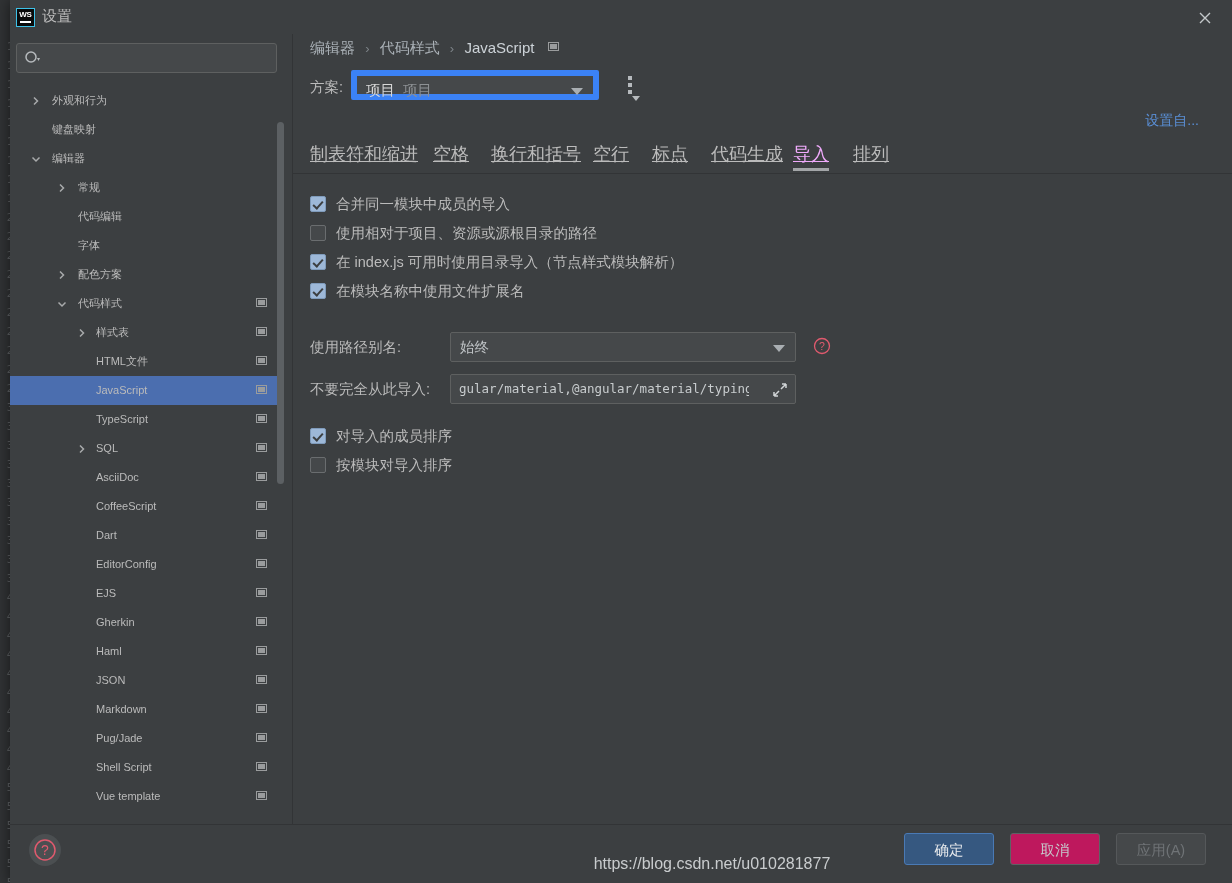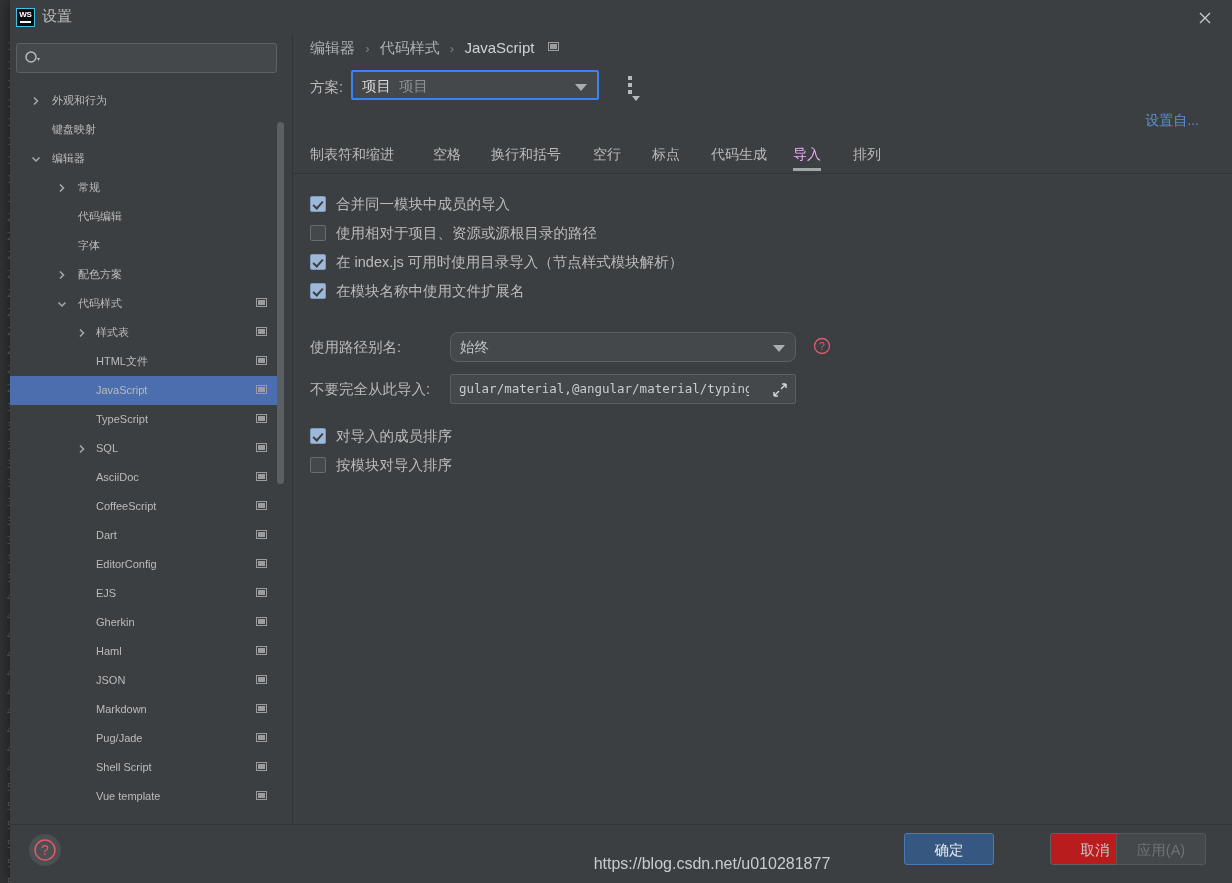--- a/index.html
+++ b/index.html
@@ -244,21 +244,21 @@
     position: absolute;
     left: 17px; top: 44px;
     font-size: 14.5px;
     color: #bbbbbb;
   }
   #scheme-select {
     position: absolute;
     left: 58px; top: 36px;
     width: 248px; height: 30px;
     background: #45484a;
-    border: 2px solid #3b82f6;
+    border: 6px solid #3b82f6;
     border-radius: 2px;
     box-sizing: border-box;
     cursor: pointer;
   }
   #scheme-select .val {
     position: absolute;
     left: 9px; top: 5px;
     font-size: 14.5px;
     color: #d7d7d7;
   }
@@ -312,24 +312,25 @@
   #tabbar {
     position: absolute;
     left: 0; top: 103px;
     width: 939px; height: 36px;
   }
   .tab {
     position: absolute;
     top: 0;
     height: 34px;
     line-height: 34px;
-    font-size: 14px;
+    font-size: 18px;
     color: #bbbbbb;
     cursor: pointer;
     white-space: nowrap;
+    text-decoration: underline;
   }
   .tab.active { color: #f0abfc; }
   .tab .underline {
     position: absolute;
     left: 0; bottom: 0;
     width: 100%; height: 3px;
     background: #a3a6a8;
   }
   #tab-sep {
     position: absolute;
@@ -387,21 +388,21 @@
     font-size: 14.5px;
     color: #bbbbbb;
     white-space: nowrap;
   }
   #alias-select {
     position: absolute;
     left: 157px; top: 158px;
     width: 346px; height: 30px;
     background: #45484a;
     border: 1px solid #5e6060;
-    border-radius: 8px;
+    border-radius: 2px;
     box-sizing: border-box;
     cursor: pointer;
   }
   #alias-select .val {
     position: absolute;
     left: 9px; top: 5px;
     font-size: 14.5px;
     color: #bfc3c6;
   }
   #alias-select .caret {
@@ -473,23 +474,23 @@
     white-space: nowrap;
   }
   #btn-ok {
     left: 894px;
     width: 90px;
     background: #365880;
     border: 1px solid #4a7ab5;
     color: #e8eaec;
   }
   #btn-cancel {
-    left: 1040px;
+    left: 1000px;
     width: 90px;
-    background: #b91c1c;
+    background: #be185d;
     border: 1px solid #5e6264;
     color: #c6cacd;
   }
   #btn-apply {
     left: 1106px;
     width: 90px;
     background: #45484a;
     border: 1px solid #55585a;
     color: #6f7376;
   }

